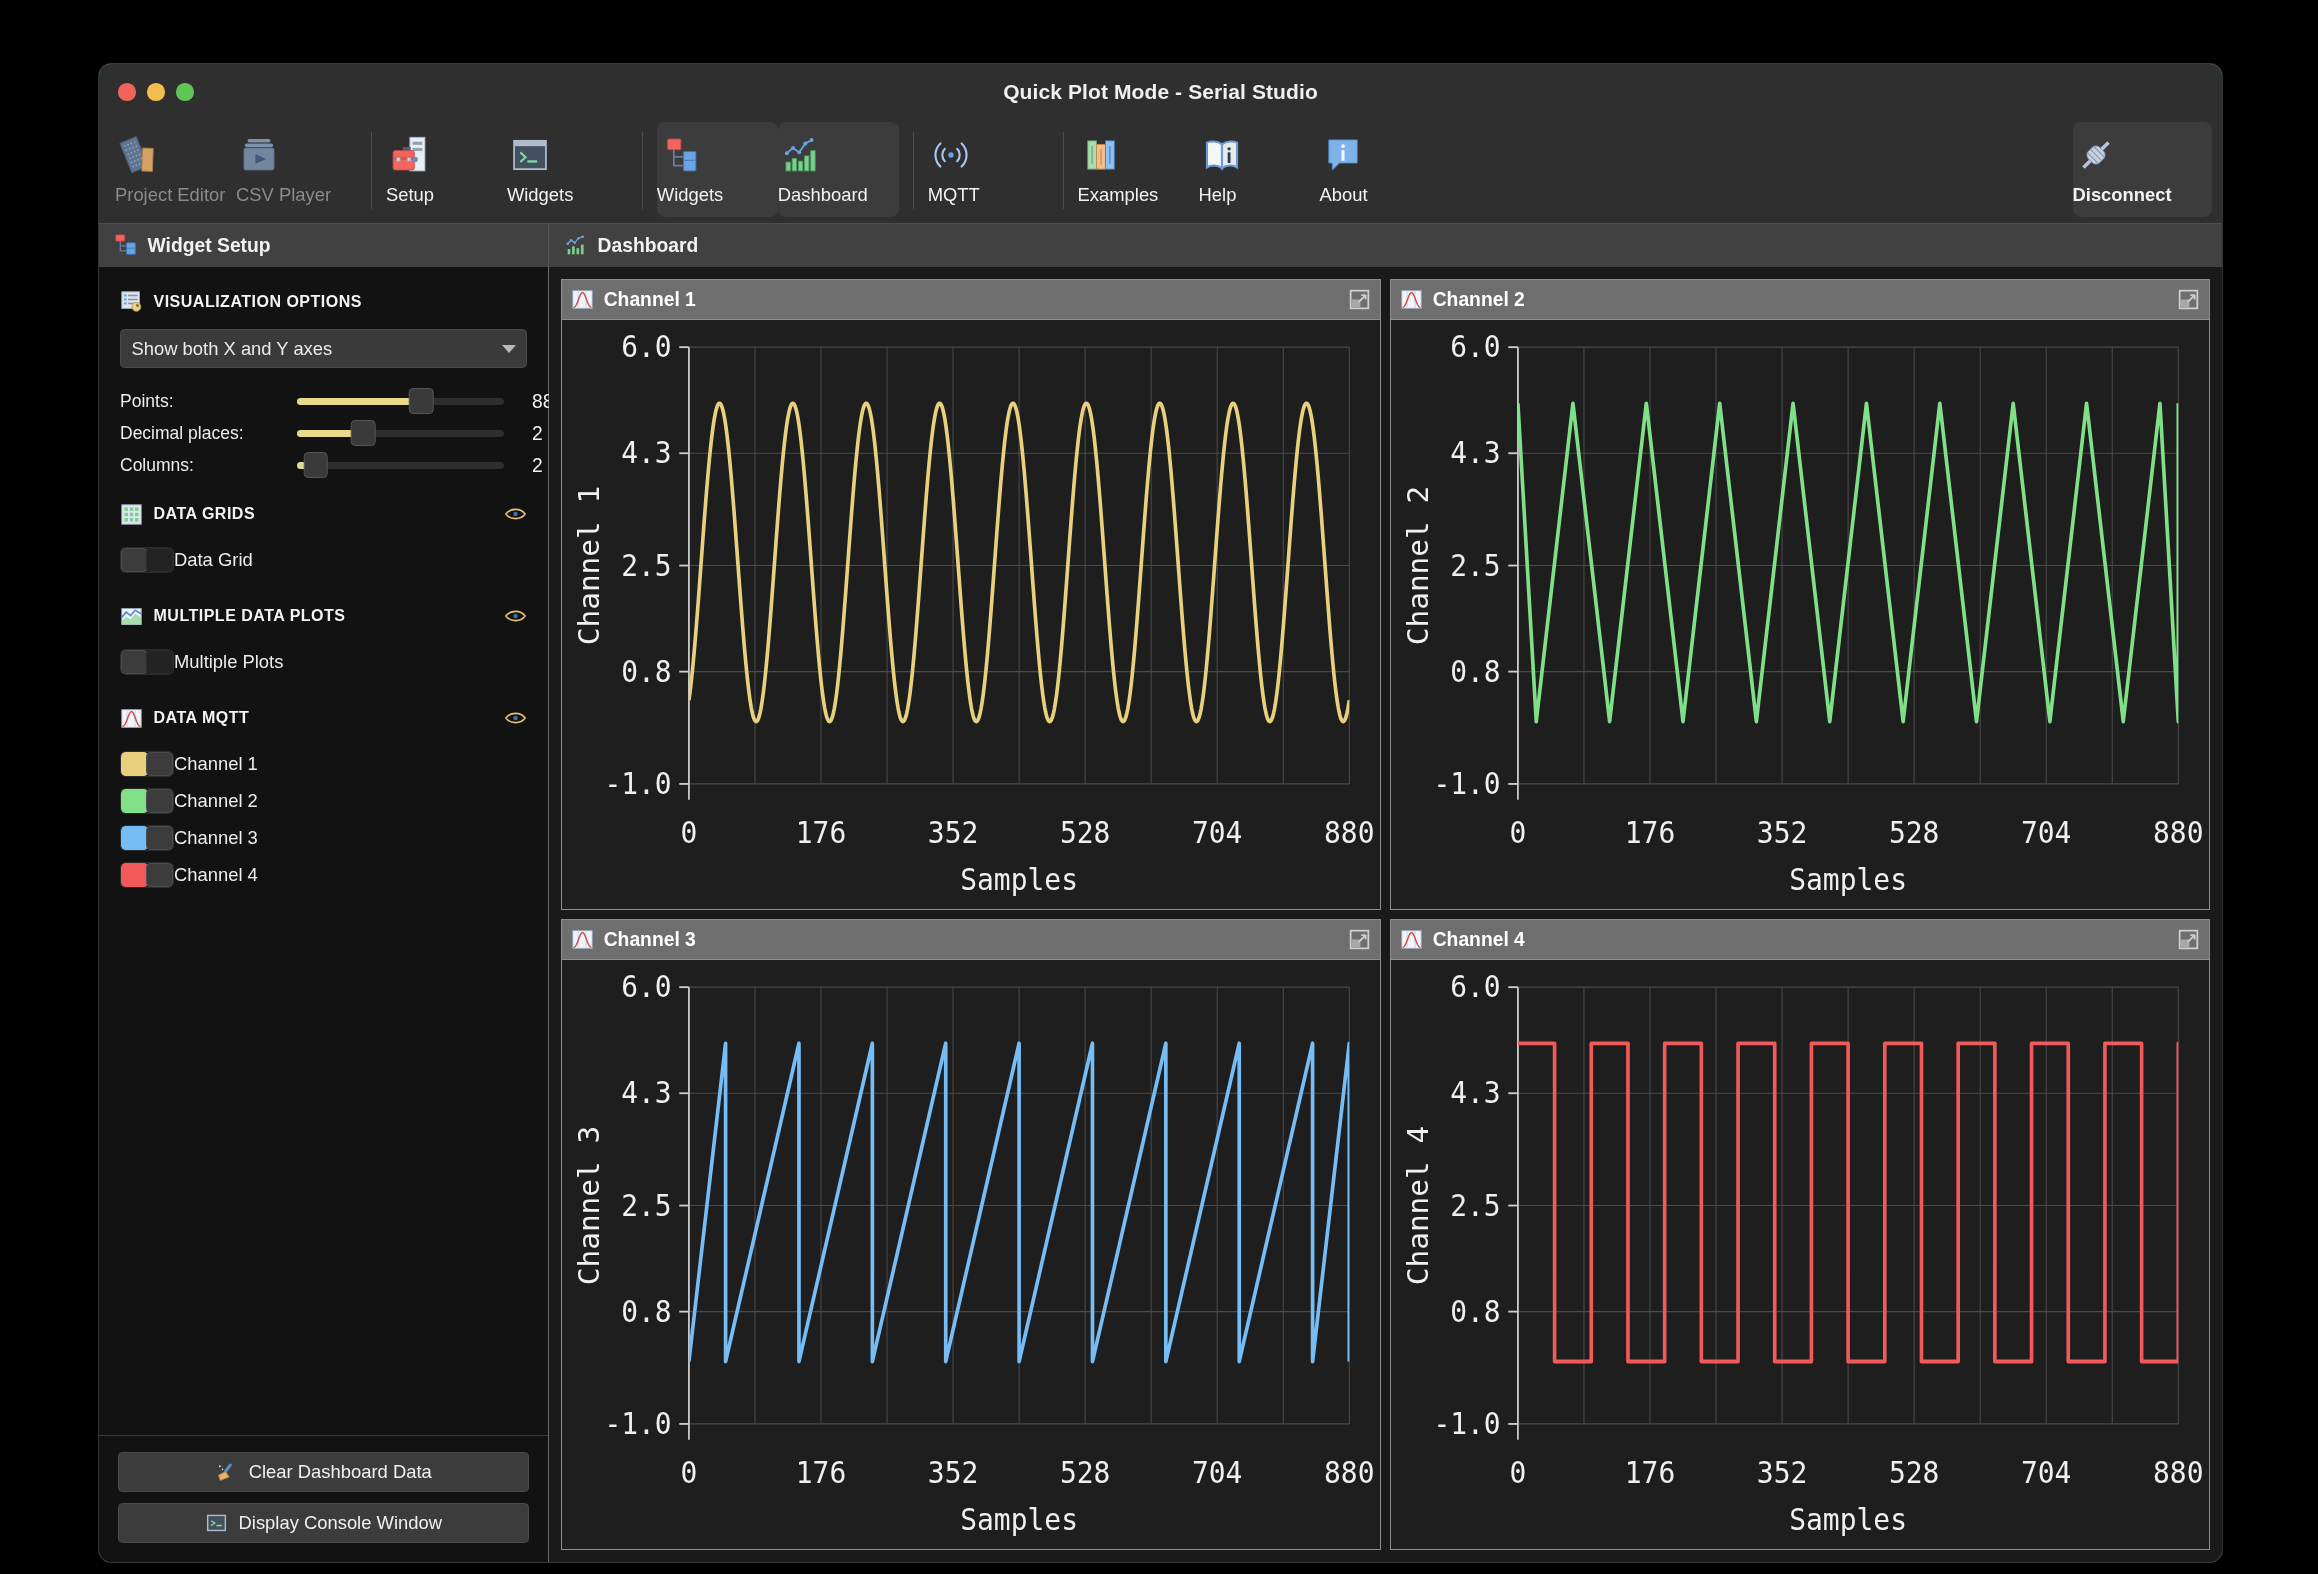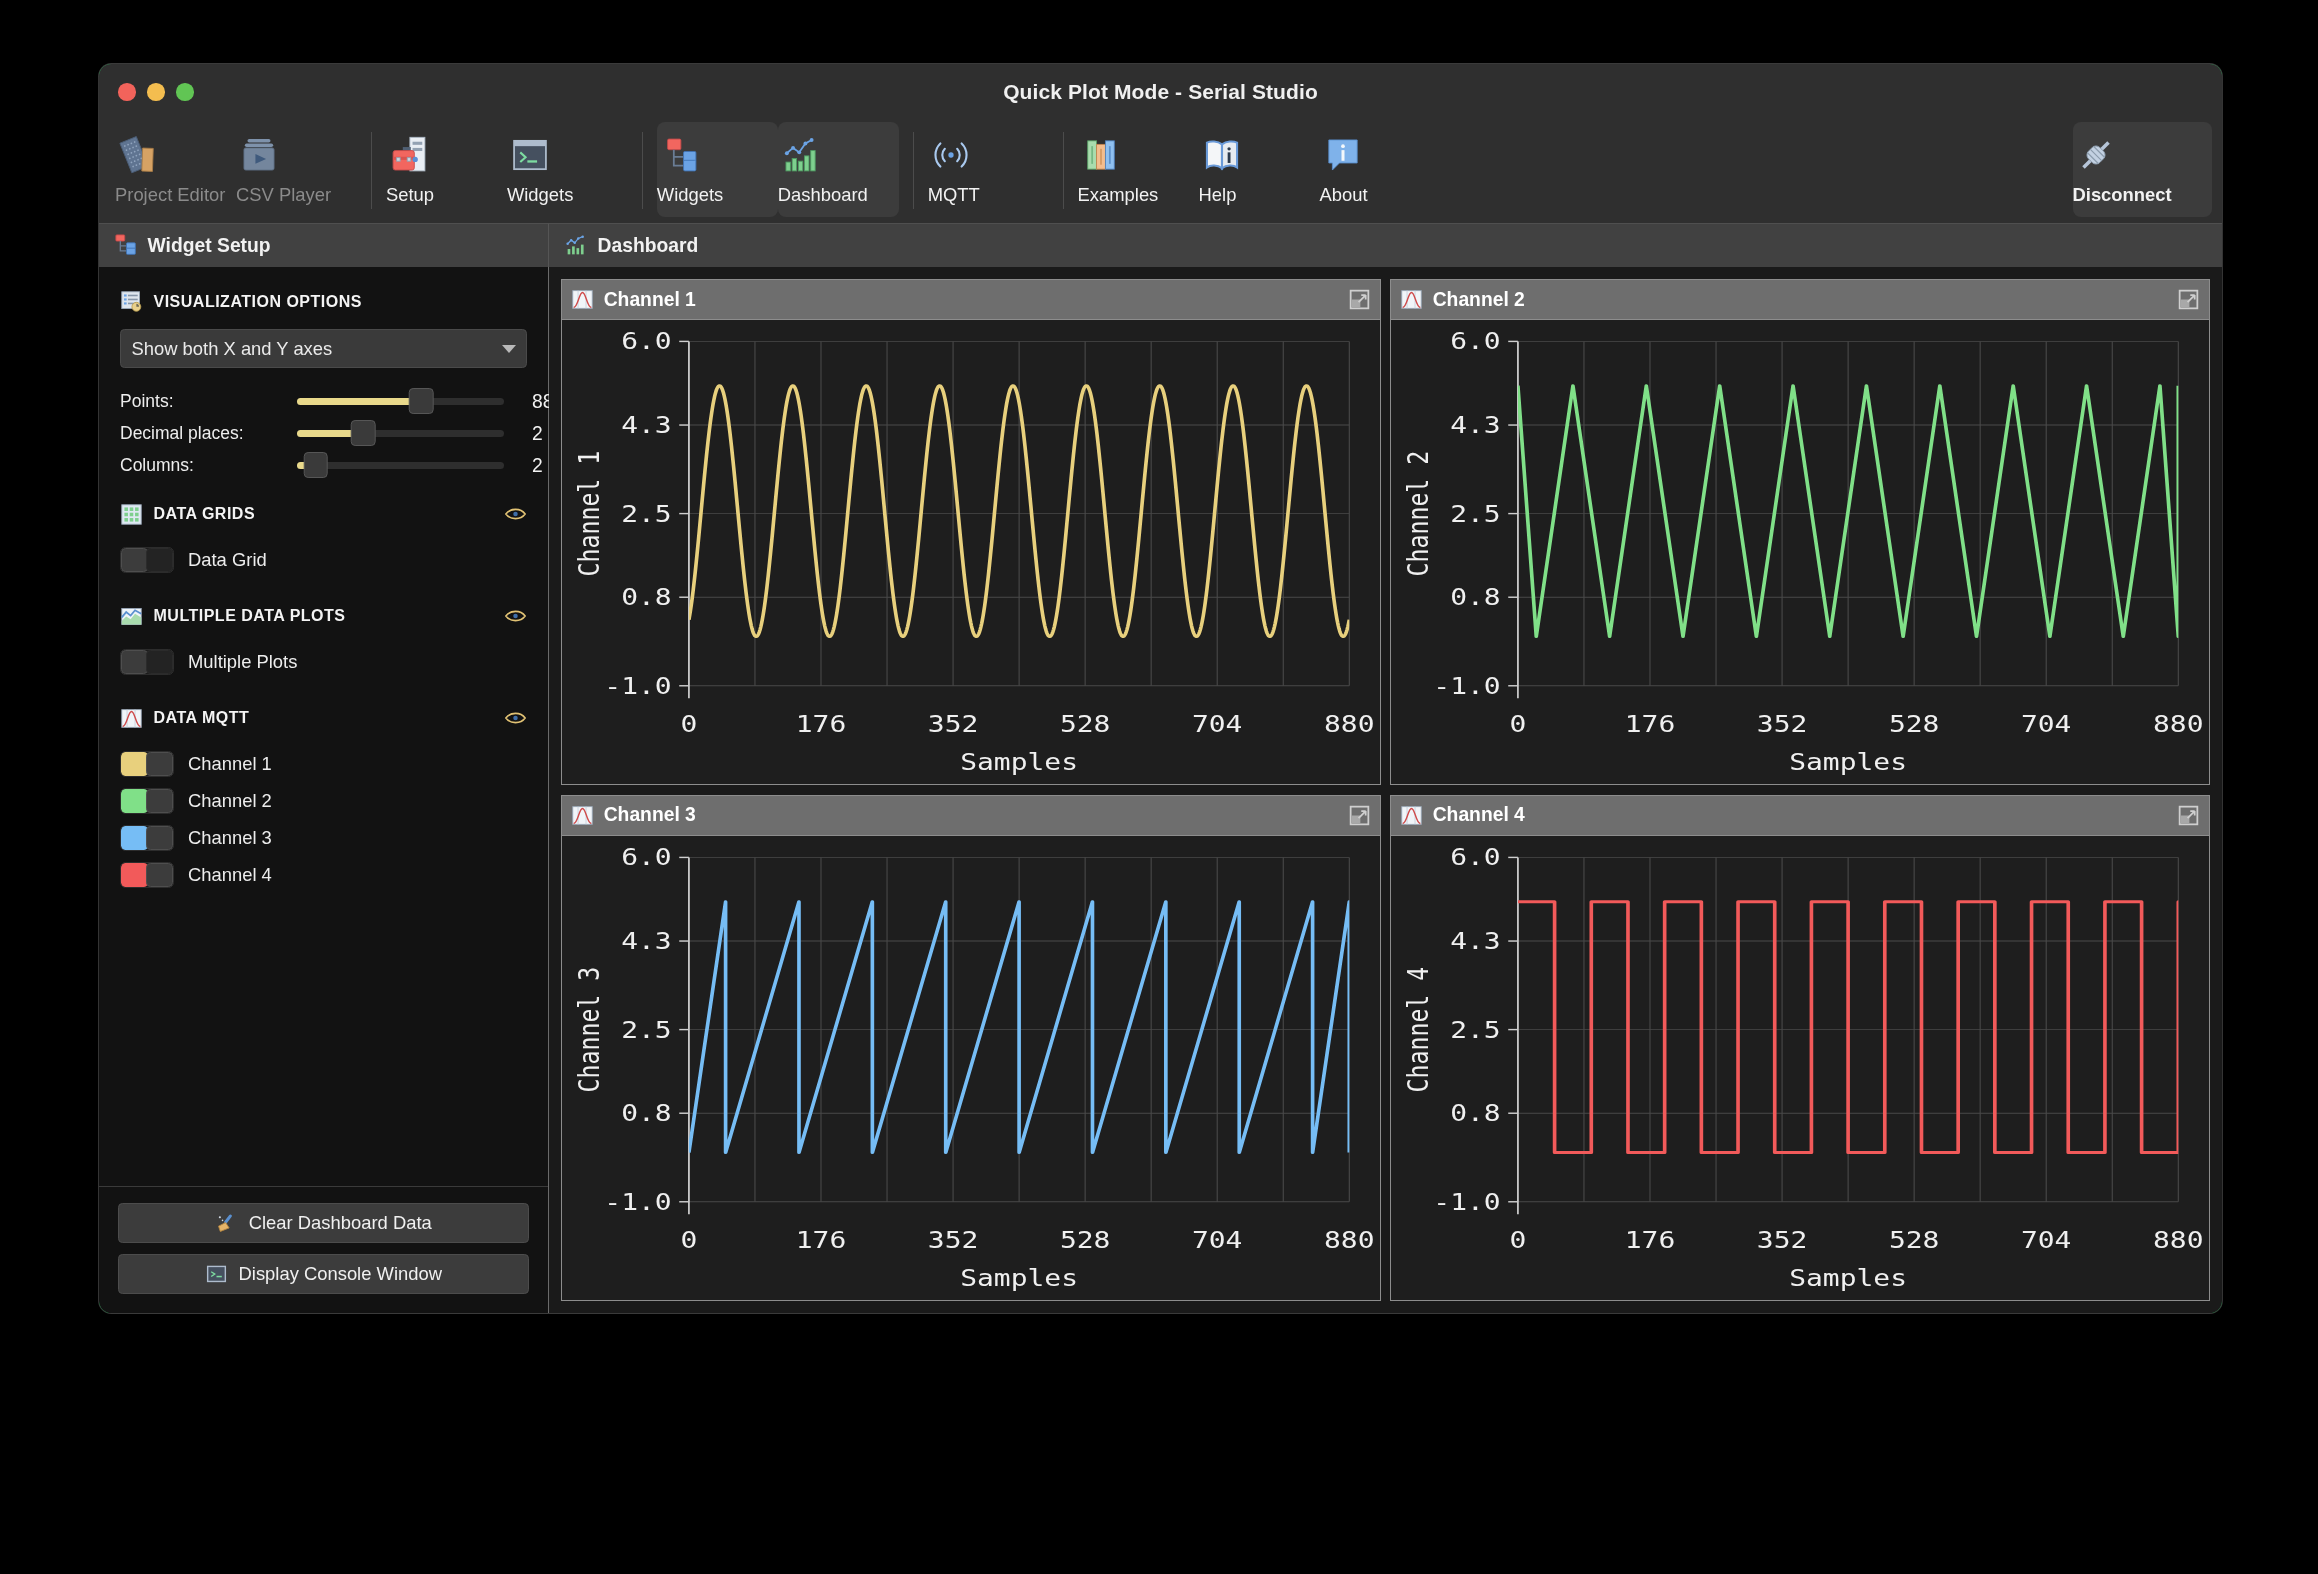--- a/index.html
+++ b/index.html
@@ -5,21 +5,21 @@
   * { box-sizing: border-box; margin: 0; padding: 0; }
   html, body {
     width: 2319px; height: 1575px;
     background: #000;
     font-family: "Liberation Sans", sans-serif;
     overflow: hidden;
   }
   .window {
     position: absolute;
     left: 99px; top: 64px;
-    width: 2123px; height: 1249px;
+    width: 2123px; height: 1498px;
     background: #22c55e;
     border-radius: 12.3px;
     overflow: hidden;
     box-shadow: 0 0 0 0.9px #3a3a3a;
     display: flex; flex-direction: column;
   }
 
   
   .titlebar {
     height: 54px; position: relative; flex: 0 0 54px;
@@ -112,21 +112,21 @@
   .knob {
     position: absolute; top: -9.6px; width: 24.6px; height: 26px;
     background: #3a3a3a; border: 0.9px solid #565656; border-radius: 4.4px;
     transform: translateX(-50%);
   }
   .slider-row .val { font-size: 19.3px; color: #f2f2f2; margin-left: 14px; }
 
   .sec-block { margin-bottom: 26px; }
   .sec-block:first-child { margin-bottom: 21px; }
 
-  .switch-row { display: flex; align-items: center; gap: 14px; height: 37px; text-align: right; }
+  .switch-row { display: flex; align-items: center; height: 37px; text-align: right; }
   .switch {
     width: 54px; height: 26px; flex: 0 0 54px;
     border-radius: 5.3px; background: #1d1d1d;
     border: 0.9px solid #2c2c2c; position: relative; overflow: hidden;
   }
   .switch .half-on { position: absolute; left: 0; top: 0; width: 27px; height: 100%; }
   .switch .knob2 {
     position: absolute; right: 0; top: 0; width: 27px; height: 100%;
     background: #3c3c3c; border: 0.9px solid #4e4e4e; border-radius: 4.4px;
   }

